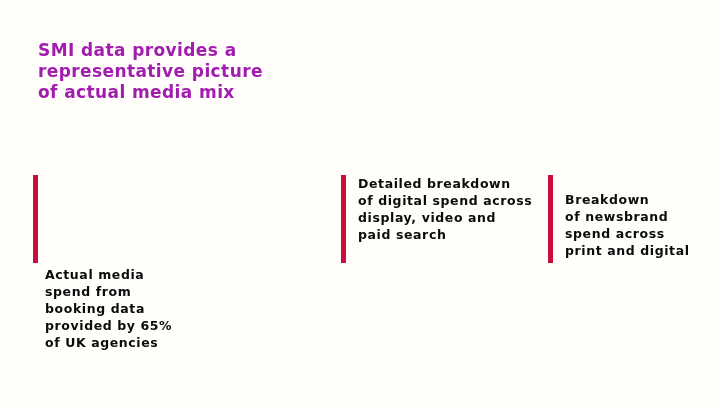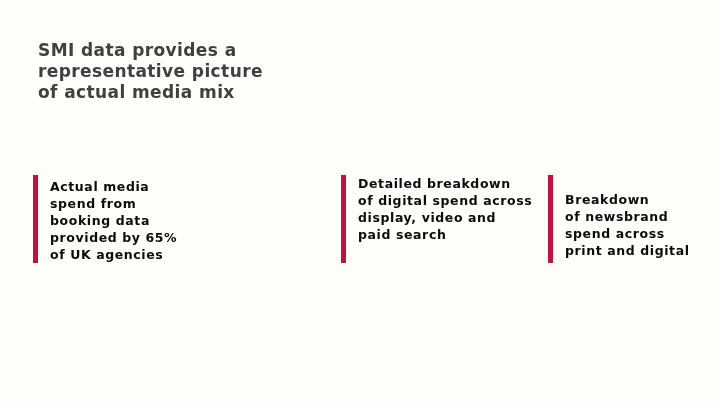--- a/index.html
+++ b/index.html
@@ -12,21 +12,21 @@
     margin:0 auto;
   }
   .slide-title {
     position:absolute;
     left:38px; top:40px;
     font-family:"DejaVu Sans", sans-serif;
     font-weight:bold;
     font-size:17px;
     line-height:21px;
     letter-spacing:0.4px;
-    color:#404040;
+    color:#a21caf;
     white-space:pre-line;
   }
   .callout {
     position:absolute;
     top:175px;
     display:flex;
     align-items:flex-start;
   }
   .callout-bar {
     width:5px; height:88px;
@@ -36,21 +36,21 @@
   .callout-text {
     margin-left:12px;
     font-family:"DejaVu Sans", sans-serif;
     font-weight:bold;
     font-size:12.5px;
     line-height:17px;
     letter-spacing:0.6px;
     color:#0b0b0b;
     white-space:pre-line;
   }
-  .callout-1 { left:33px; }
+  .callout-1 { left:33px;flex-direction:column; }
   .callout-2 { left:208px; }
   .callout-3 { left:341px; }
   .callout-4 { left:548px; }
   .callout-1 .callout-text { margin-top:3px; }
   .callout-2 .callout-text { margin-top:12px; }
   .callout-3 .callout-text { margin-top:0; }
   .callout-4 .callout-text { margin-top:16px; }
 
   .footer { position:absolute; left:0; bottom:0; width:100%; height:50px; }
 </style>

